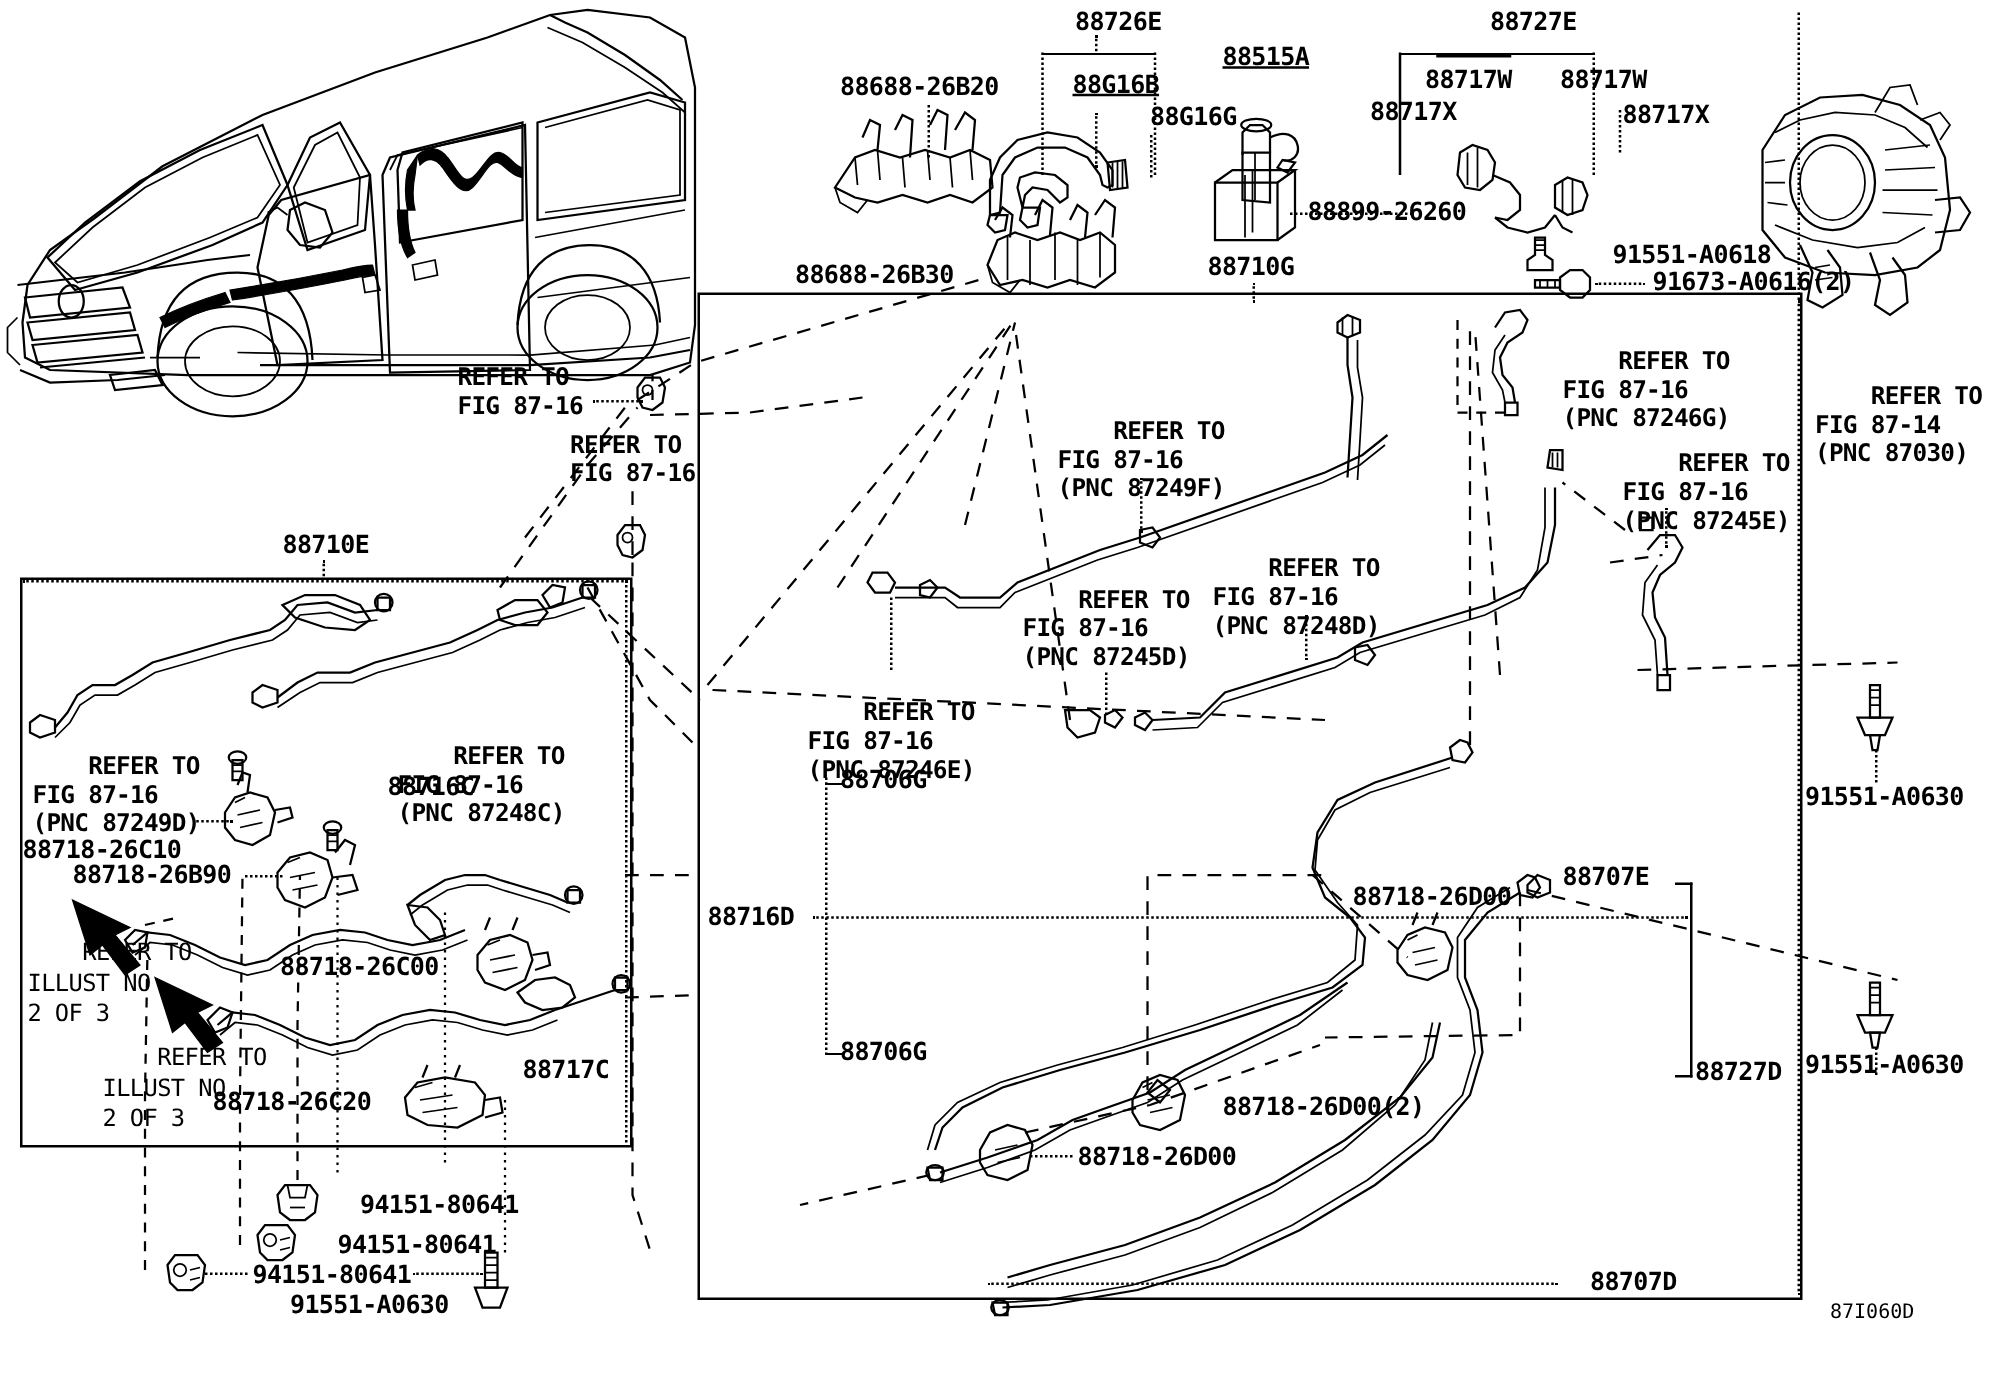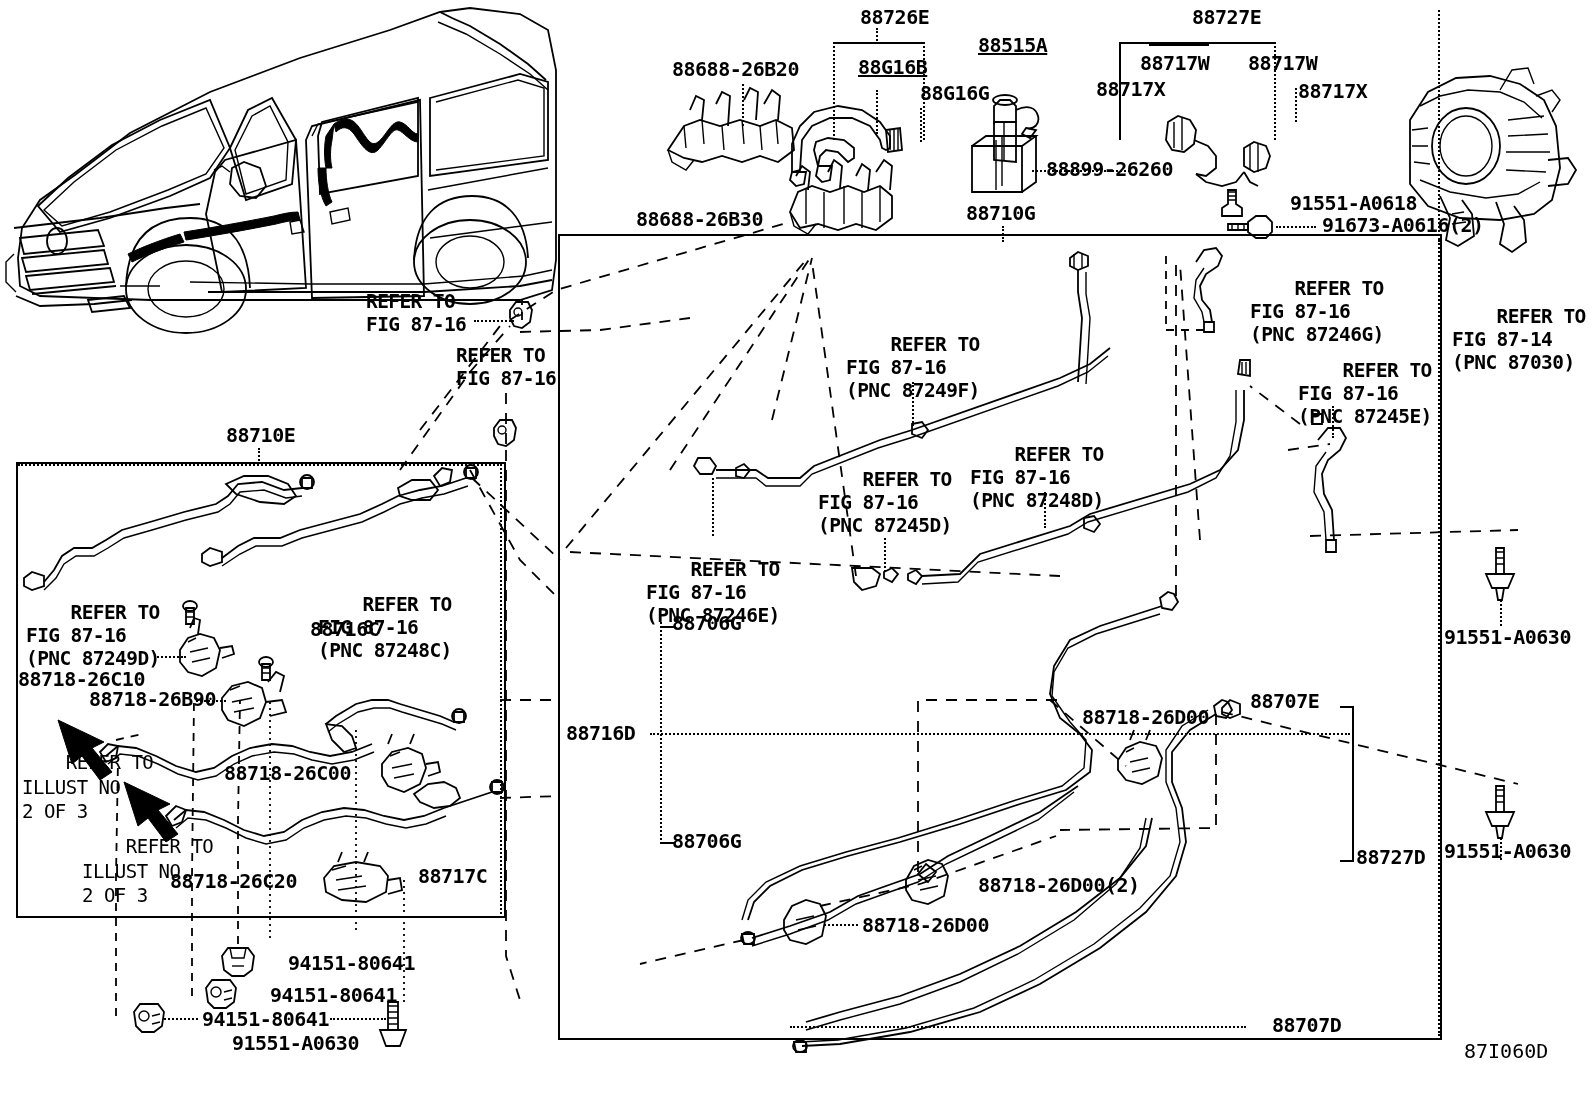--- a/index.html
+++ b/index.html
@@ -16,21 +16,21 @@
     font-family:"DejaVu Sans Mono","Liberation Mono",monospace;
     font-size:20px;
     font-weight:bold;
     letter-spacing:-0.5px;
     line-height:1.18;
     white-space:pre;
     color:#000;
   }
   .lbl.ref{font-weight:bold;font-size:19.5px;letter-spacing:-0.6px;}
   .lbl.thin{font-weight:normal;font-size:19px;}
-  .figid{position:absolute;font-size:20px;font-weight:normal;letter-spacing:0px;}
+  .figid{position:absolute;font-size:16px;font-weight:normal;letter-spacing:0px;}
   .h{height:1.6px;}
   .v{width:1.6px;}
   .dot-h{position:absolute;height:0;border-top:2px dotted #000;}
   .dot-v{position:absolute;width:0;border-left:2px dotted #000;}
 
   
   .boxsolid{position:absolute;border:2px solid #000;background:transparent;}
   .boxdot{position:absolute;border:2px dotted #000;background:transparent;}
 
   svg.art{position:absolute;left:0;top:0;width:1592px;height:1099px;pointer-events:none;}
@@ -598,24 +598,24 @@
   <div class="lbl ref" style="left:318px;top:570px;">
     <span>REFER TO</span><br><span>FIG 87-16</span><br><span>(PNC 87248C)</span></div>
 
   <div class="lbl thin" style="left:22px;top:726px;line-height:1.28;">
     <span>REFER TO</span><br><span>ILLUST NO</span><br><span>2 OF 3</span></div>
   <div class="lbl thin" style="left:82px;top:810px;line-height:1.28;">
     <span>REFER TO</span><br><span>ILLUST NO.</span><br><span>2 OF 3</span></div>
 
   <div class="lbl" style="left:226px;top:424px;">88710E</div>
   <div class="lbl" style="left:18px;top:668px;">88718-26C10</div>
-  <div class="lbl" style="left:58px;top:688px;margin-left:31px;">88718-26B90</div>
+  <div class="lbl" style="left:58px;top:688px;">88718-26B90</div>
   <div class="lbl" style="left:310px;top:618px;">88716C</div>
   <div class="lbl" style="left:224px;top:762px;">88718-26C00</div>
-  <div class="lbl" style="left:418px;top:844px;margin-top:21px;">88717C</div>
+  <div class="lbl" style="left:418px;top:844px;">88717C</div>
   <div class="lbl" style="left:170px;top:870px;">88718-26C20</div>
   <div class="lbl" style="left:288px;top:952px;">94151-80641</div>
   <div class="lbl" style="left:270px;top:984px;">94151-80641</div>
   <div class="lbl" style="left:202px;top:1008px;">94151-80641</div>
   <div class="lbl" style="left:232px;top:1032px;">91551-A0630</div>
 
   <div class="lbl" style="left:672px;top:612px;">88706G</div>
   <div class="lbl" style="left:672px;top:830px;">88706G</div>
   <div class="lbl" style="left:566px;top:722px;">88716D</div>
   <div class="lbl" style="left:1082px;top:706px;">88718-26D00</div>

